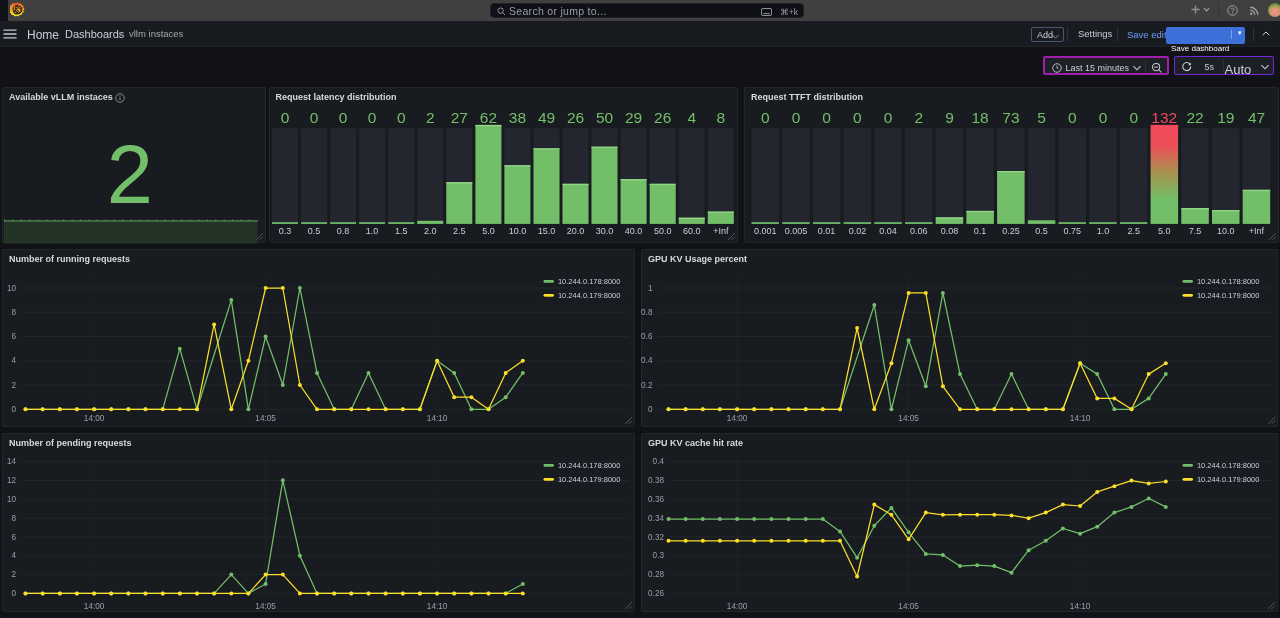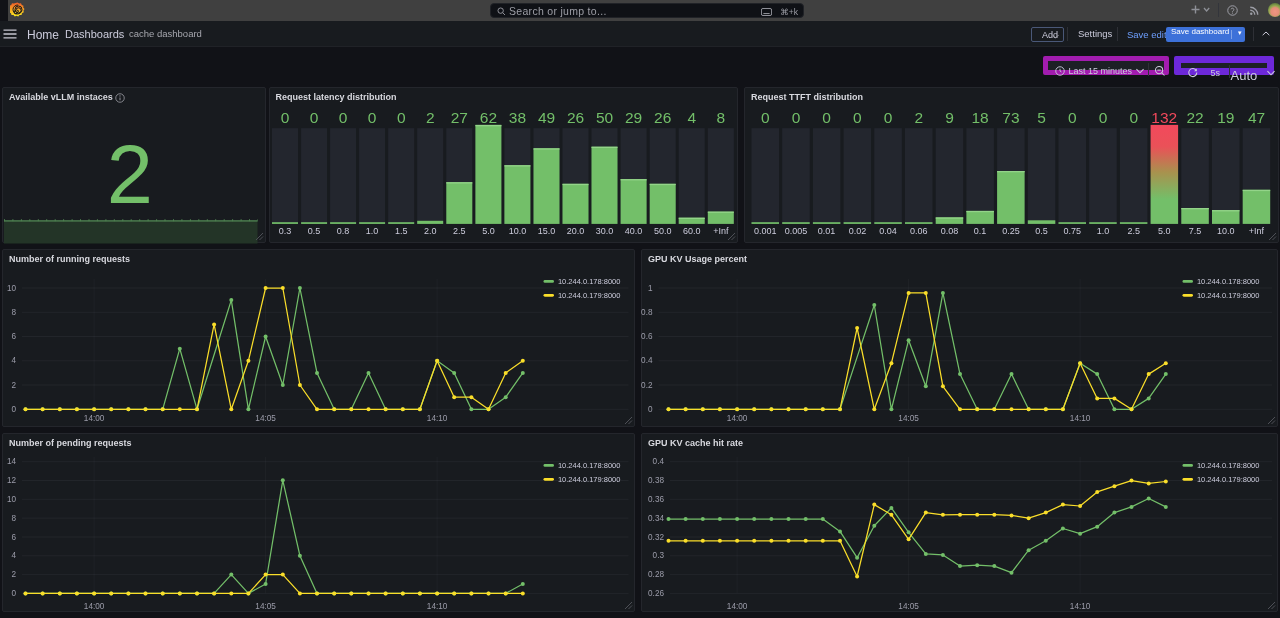--- a/index.html
+++ b/index.html
@@ -57,51 +57,51 @@
     </svg>
   </div>
 <div class="abs" style="left:0;top:21px;width:1280px;height:26px;background:#181b1f;border-bottom:1px solid #202227">
     <svg class="abs" style="left:3px;top:8px" width="14" height="10" viewBox="0 0 14 10">
 <path d="M0.5 1.2 h13 M0.5 5 h13 M0.5 8.8 h13" stroke="#c5c6d0" stroke-width="1.3"></path>
     </svg>
     <div class="abs" style="left:27px;top:7px;font-size:12px;font-weight:500;color:#ccccdc">Home</div>
     <div class="abs" style="left:55px;top:6.5px;font-size:9.5px;color:#7b7d85">›</div>
     <div class="abs" style="left:65px;top:7px;font-size:11px;font-weight:500;color:#ccccdc">Dashboards</div>
     <div class="abs" style="left:119px;top:6.5px;font-size:9.5px;color:#7b7d85">›</div>
-    <div class="abs" style="left:129px;top:7px;font-size:9.5px;color:#a6a7ae">cache dashboard</div>
-    <div class="abs" style="left:1031px;top:6px;width:33px;height:14.5px;border:1px solid #4a5878;border-radius:2px;color:#ccccdc;font-size:9px;text-align:center;padding:2px 0 0 5px">Add<svg style="position:absolute;right:4.5px;top:6px" width="7" height="5" viewBox="0 0 9 6">
+    <div class="abs" style="left:129px;top:7px;font-size:9.5px;color:#a6a7ae">vllm instaces</div>
+    <div class="abs" style="left:1031px;top:6px;width:33px;height:14.5px;border:1px solid #4a5878;border-radius:2px;color:#ccccdc;font-size:9px;text-align:left;padding:2px 0 0 5px">Add<svg style="position:absolute;right:4.5px;top:6px" width="7" height="5" viewBox="0 0 9 6">
         <path d="M0.5 1 L4.5 5 L8.5 1" stroke="#9d9ea6" stroke-width="1.2" fill="none"></path>
       </svg></div>
     <div class="abs" style="left:1067px;top:6px;width:1px;height:14px;background:#2e3036"></div>
     <div class="abs" style="left:1078px;top:7px;font-size:9.5px;color:#ccccdc">Settings</div>
     <div class="abs" style="left:1117px;top:6px;width:1px;height:14px;background:#2e3036"></div>
     <div class="abs" style="left:1127px;top:7.5px;font-size:9.5px;color:#6e9fff">Save edit</div>
-    <div class="abs" style="left:1166px;top:6px;width:79px;height:14.5px;background:#3D71D9;border-radius:2px;color:#fff;font-size:8px;font-weight:500;padding:0 0 0 5px">Save dashboard<span style="position:absolute;right:13px;top:2.5px;width:1px;height:9.5px;background:rgba(255,255,255,0.35)"></span><span style="position:absolute;right:3.5px;top:1.5px;font-size:7px">▾</span></div>
+    <div class="abs" style="left:1166px;top:6px;width:79px;height:14.5px;background:#3D71D9;border-radius:2px;color:#fff;font-size:8px;font-weight:500;padding:17px 0 0 5px">Save dashboard<span style="position:absolute;right:13px;top:2.5px;width:1px;height:9.5px;background:rgba(255,255,255,0.35)"></span><span style="position:absolute;right:3.5px;top:1.5px;font-size:7px">▾</span></div>
     <div class="abs" style="left:1253px;top:6px;width:1px;height:14px;background:#2e3036"></div>
     <svg class="abs" style="left:1262px;top:10px" width="8" height="5" viewBox="0 0 9 6">
       <path d="M0.5 5 L4.5 1.2 L8.5 5" stroke="#ccccdc" stroke-width="1.2" fill="none"></path>
     </svg>
   </div>
-<div class="abs" style="left:1042.5px;top:56px;width:126px;height:19px;background:#1d2025;border:5px solid #a21caf;border-radius:2px">
+<div class="abs" style="left:1042.5px;top:56px;width:126px;height:19px;background:#1d2025;border:2px solid #a21caf;border-radius:2px">
     <svg class="abs" style="left:7px;top:4.5px" width="10" height="10" viewBox="0 0 20 20">
       <circle cx="10" cy="10" r="8.5" fill="none" stroke="#ccccdc" stroke-width="1.8"></circle>
       <path d="M10 5.5 V10 L13 12" fill="none" stroke="#ccccdc" stroke-width="1.8"></path>
     </svg>
     <div class="abs" style="left:21px;top:4.5px;font-size:9px;color:#ccccdc">Last 15 minutes</div>
     <svg class="abs" style="left:88px;top:7px" width="8" height="6" viewBox="0 0 9 6">
       <path d="M0.5 1 L4.5 5 L8.5 1" stroke="#ccccdc" stroke-width="1.2" fill="none"></path>
     </svg>
     <div class="abs" style="left:100px;top:2px;width:1px;height:13px;background:#2f3237"></div>
     <svg class="abs" style="left:106px;top:3.5px" width="12" height="12" viewBox="0 0 20 20">
       <circle cx="8.5" cy="8.5" r="6" fill="none" stroke="#ccccdc" stroke-width="1.7"></circle>
       <line x1="13" y1="13" x2="17.5" y2="17.5" stroke="#ccccdc" stroke-width="1.7"></line>
       <line x1="5.5" y1="8.5" x2="11.5" y2="8.5" stroke="#ccccdc" stroke-width="1.7"></line>
     </svg>
   </div>
-<div class="abs" style="left:1173.5px;top:56px;width:100.5px;height:19px;background:#1d2025;border:7px solid #6d28d9;border-radius:2px">
+<div class="abs" style="left:1173.5px;top:56px;width:100.5px;height:19px;background:#1d2025;border:1px solid #6d28d9;border-radius:2px">
     <svg class="abs" style="left:6px;top:4px" width="11" height="11" viewBox="0 0 20 20">
       <path d="M16.8 6.4 a7.3 7.3 0 1 0 1 3.6" fill="none" stroke="#ccccdc" stroke-width="2"></path>
       <path d="M17.8 2.5 v5 h-5 z" fill="#ccccdc"></path>
     </svg>
     <div class="abs" style="left:30px;top:4.5px;font-size:9px;color:#ccccdc">5s</div>
     <div class="abs" style="left:48px;top:2px;width:1px;height:13px;background:#2f3237"></div>
     <div class="abs" style="left:50px;top:4.5px;font-size:13px;color:#ccccdc">Auto</div>
     <svg class="abs" style="left:86px;top:7px" width="8" height="6" viewBox="0 0 9 6">
       <path d="M0.5 1 L4.5 5 L8.5 1" stroke="#ccccdc" stroke-width="1.2" fill="none"></path>
     </svg>

